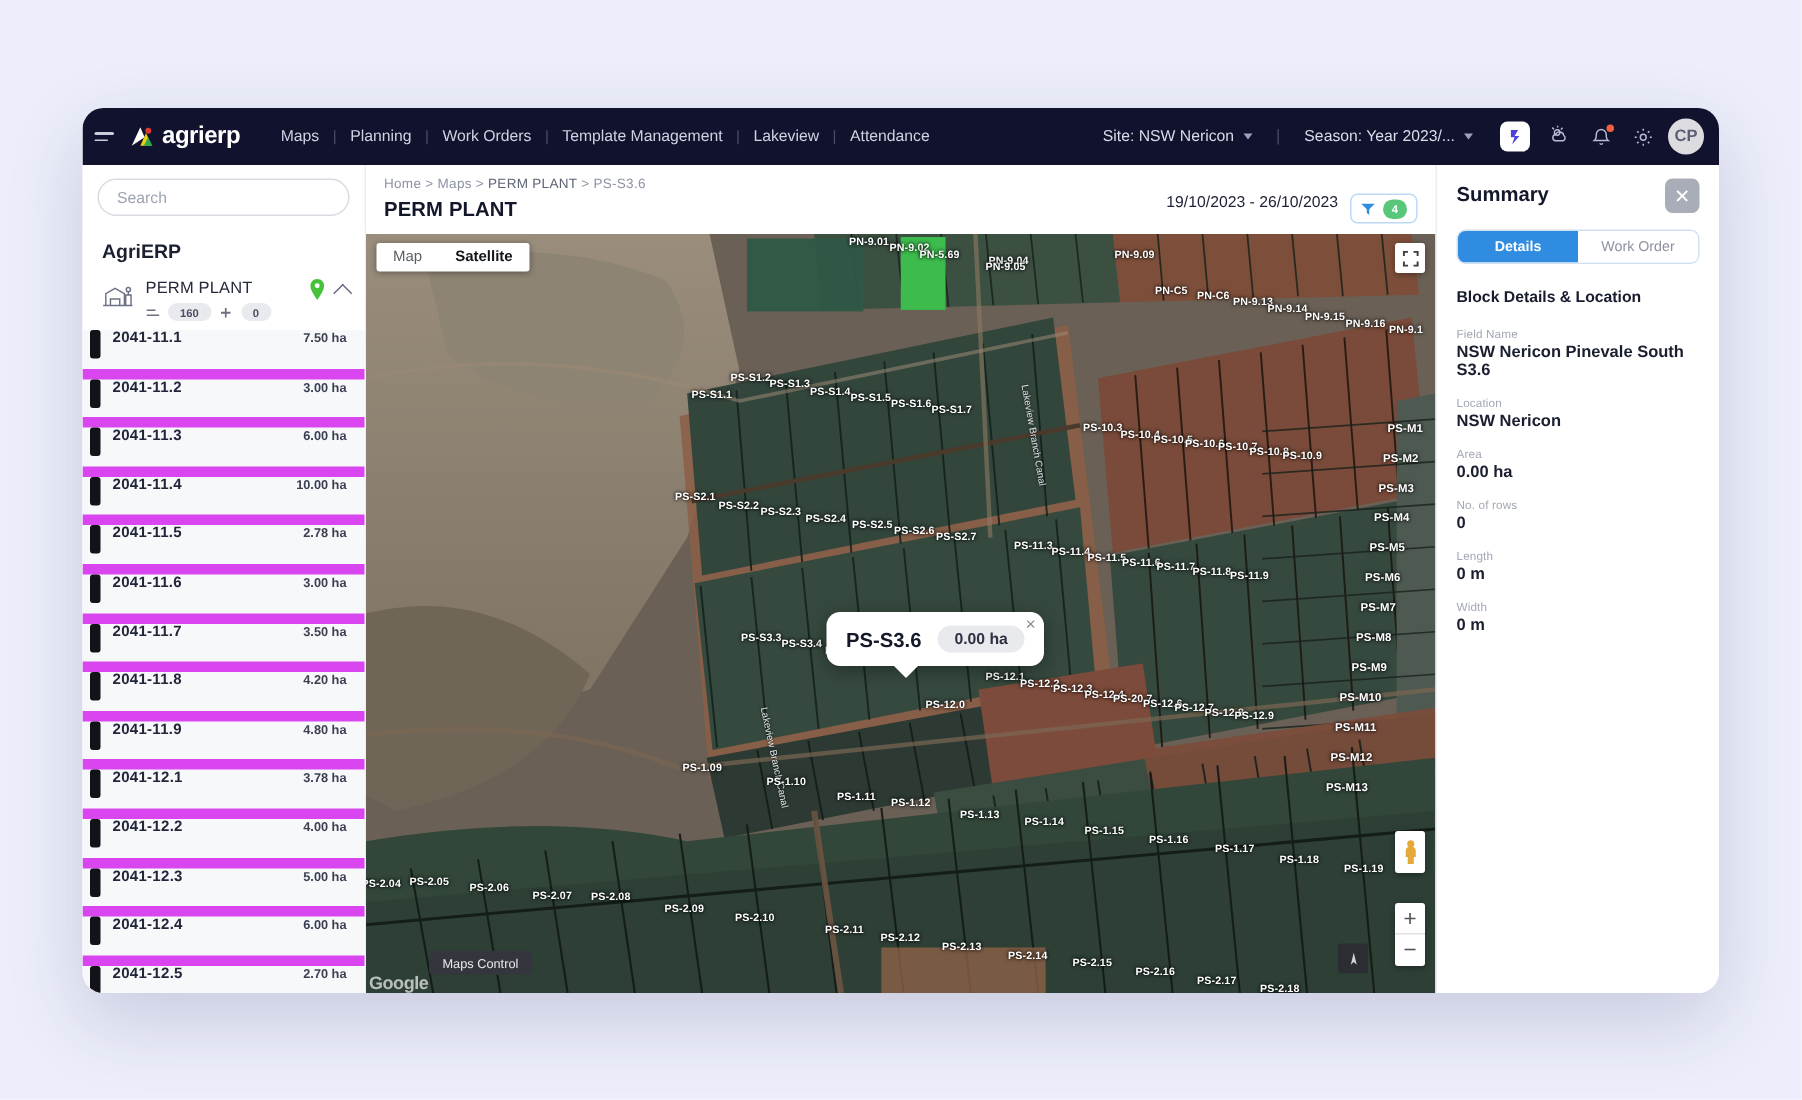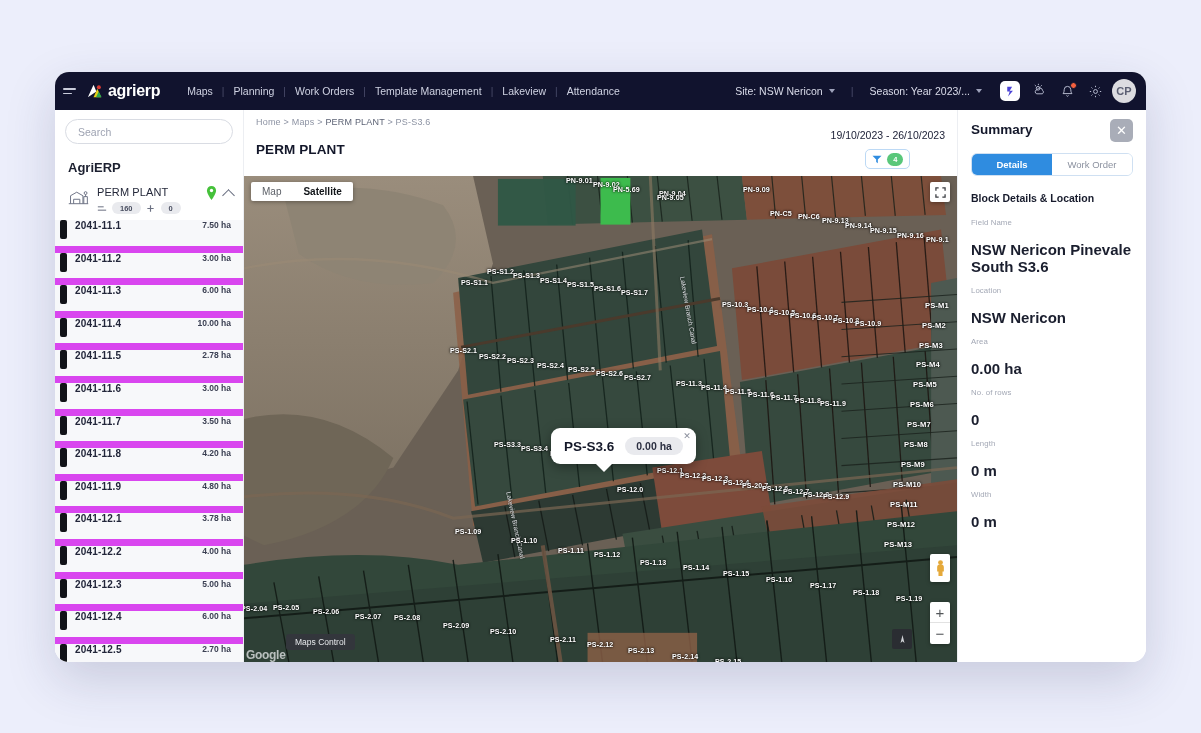--- a/index.html
+++ b/index.html
@@ -91,21 +91,21 @@
   .field-name { font-size:10px; font-weight:700; color:#22263a; flex:1; letter-spacing:.2px;}
   .field-area { font-size:8.5px; font-weight:700; color:#3a3f52; white-space:nowrap;}
 
   
   .center { flex:1; display:flex; flex-direction:column; min-width:0; background:#fff; }
   .crumb-bar { padding:7px 12px 0 12px; }
   .crumbs { font-size:9px; color:#8d93a3; letter-spacing:.2px; }
   .crumbs .cb-strong { color:#5d6375; }
   .title-row { display:flex; align-items:center; padding:2px 12px 7px 12px; }
   .page-title { font-size:13.5px; font-weight:700; color:#13172a; letter-spacing:.1px;}
-  .title-right { margin-left:auto; display:flex; align-items:center; gap:8px;flex-direction:column;}
+  .title-right { margin-left:auto; display:flex; gap:8px;}
   .date-range { font-size:10.5px; color:#20243a; }
   .filter-chip {
     display:flex; align-items:center; gap:5px;
     border:1px solid #bcd9f5; border-radius:5px; padding:2.5px 6px; background:#fff;
   }
   .funnel { width:10px;height:9px; color:#2f8ce0; font-size:10px; line-height:1;}
   .chip-count { width:16px;height:13px;border-radius:8px;background:#59c77a;display:flex;align-items:center;justify-content:center;color:#fff;font-size:7.5px;font-weight:700;}
 
   .map-area { flex:1; position:relative; overflow:hidden; background:#3b4038; }
 
@@ -187,21 +187,21 @@
   .seg {
     display:flex; margin-top:11px; border:1px solid #cfe0f2; border-radius:6px; overflow:hidden;
   }
   .seg div { flex:1; text-align:center; font-size:9.5px; padding:5px 0; }
   .seg .seg-on { background:#2f8ce0; color:#fff; font-weight:700;}
   .seg .seg-off { background:#fff; color:#7d8false; color:#8b919f; }
 
   .sec-title { font-size:10.5px; font-weight:700; color:#171b2c; margin-top:16px;}
   .kv { margin-top:11px; }
   .kv .k { font-size:7.8px; color:#a3a8b5; letter-spacing:.1px;}
-  .kv .v { font-size:15px; color:#1a1e2e; font-weight:700; margin-top:14px;}
+  .kv .v { font-size:11px; color:#1a1e2e; font-weight:700; margin-top:2px;}
   .kv.first { margin-top:14px; }
 </style>
 </head>
 <body>
 
 <div class="app-window">
 
   <div class="topnav">
     <div class="hamburger">
       <i></i>

